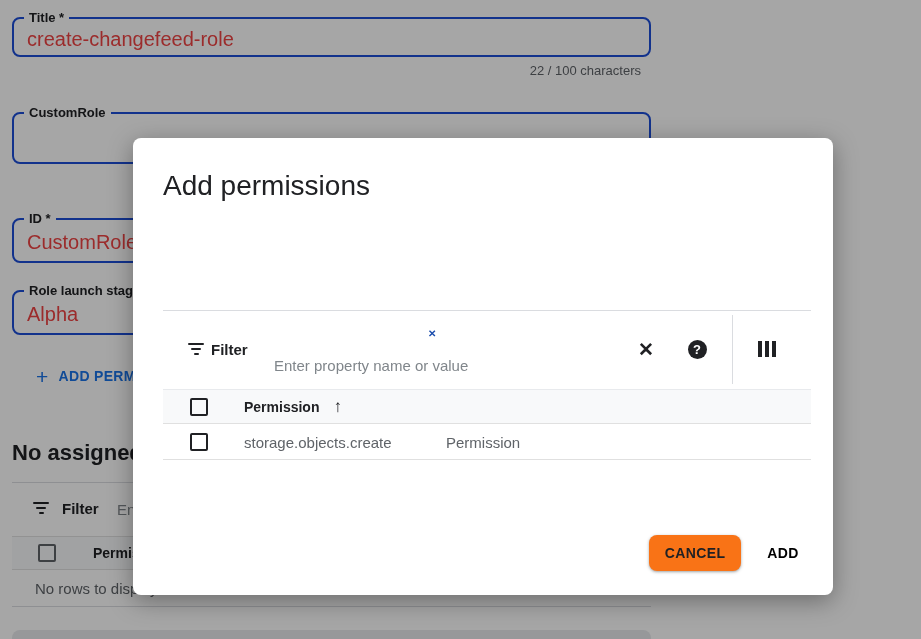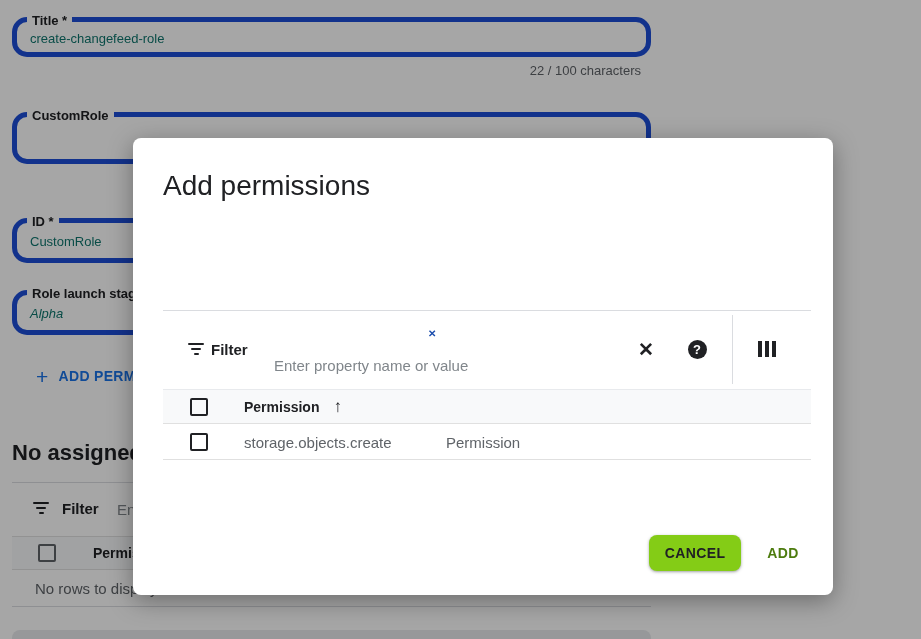--- a/index.html
+++ b/index.html
@@ -2,24 +2,24 @@
 <html><head>
 <meta charset="utf-8">
 <style>
   * { margin:0; padding:0; box-sizing:border-box; }
   html,body { width:921px; height:639px; overflow:hidden; background:#fff;
               font-family:"Liberation Sans", sans-serif; color:#202124; }
 
   
   #page { position:absolute; inset:0; background:#fff; z-index:1; }
 
-  .ofield { position:absolute; border:5px solid #1d4ed8; border-radius:15px; background:#fff; }
+  .ofield { position:absolute; border:2px solid #1d4ed8; border-radius:8px; background:#fff; }
   .ofield .flabel { position:absolute; top:-9px; left:10px; background:#fff; padding:0 5px;
                     font-size:13px; font-weight:bold; color:#202124; white-space:nowrap; }
-  .ofield .fvalue { position:absolute; left:13px; top:9px; font-size:13px; color:#0f766e; white-space:nowrap;text-align:center; }
+  .ofield .fvalue { position:absolute; left:13px; top:9px; font-size:20px; color:#ef4444; white-space:nowrap;text-align:center; }
 
   .counter { position:absolute; left:12px; top:63px; width:629px; text-align:right;
              font-size:13px; color:#5f6368; }
 
   .addperm-btn { position:absolute; left:12px; top:358px; width:230px; height:36px;
                  background:#fff; border-radius:8px; display:flex; align-items:center;
                  gap:10px; padding-left:24px; color:#1a73e8; font-size:14px; font-weight:bold;
                  letter-spacing:.3px; white-space:nowrap; }
   .addperm-btn .plus { font-size:21px; font-weight:normal; line-height:1; }
 
@@ -90,28 +90,28 @@
              display:flex; align-items:center; }
   .m-trow  { position:absolute; left:30px; top:287px; width:648px; height:35px;
              border-bottom:1px solid #e0e0e0; display:flex; align-items:center; }
   .m-thead .checkbox, .m-trow .checkbox { margin-left:27px; }
   .col-perm { margin-left:36px; width:202px; display:flex; align-items:center; }
   .m-thead .col-perm span.txt, .m-thead .col-status { font-size:14px; font-weight:bold; color:#202124; }
   .sort-arrow { margin-left:14px; font-size:17px; font-weight:bold; color:#202124; }
   .m-trow .col-perm, .m-trow .col-status { font-size:15px; color:#5f6368; }
   .col-status { flex:1; }
 
-  .m-cancel { position:absolute; left:516px; top:397px; width:92px; height:36px; background:#84cc16;
+  .m-cancel { position:absolute; left:516px; top:397px; width:92px; height:36px; background:#f97316;
               border:none; border-radius:8px; font-family:inherit; font-size:14px; font-weight:bold;
               letter-spacing:.4px; color:#202124;
               box-shadow:0 1px 2px rgba(60,64,67,.3), 0 1px 3px 1px rgba(60,64,67,.15);
               display:flex; align-items:center; justify-content:center; }
   .m-add { position:absolute; left:622px; top:397px; width:56px; height:36px; background:transparent;
            border:none; font-family:inherit; font-size:14px; font-weight:bold; letter-spacing:.4px;
-           color:#4d7c0f; display:flex; align-items:center; justify-content:center; }
+           color:#000000; display:flex; align-items:center; justify-content:center; }
 </style>
 </head>
 <body>
 
 <div id="page">
 
   <div class="ofield" style="left:12px; top:17px; width:639px; height:40px;">
     <span class="flabel">Title *</span>
     <span class="fvalue">create-changefeed-role</span>
   </div>
@@ -121,21 +121,21 @@
     <span class="flabel">CustomRole</span>
   </div>
 
   <div class="ofield" style="left:12px; top:218px; width:639px; height:45px;">
     <span class="flabel">ID *</span>
     <span class="fvalue" style="top:11px;">CustomRole</span>
   </div>
 
   <div class="ofield" style="left:12px; top:290px; width:639px; height:45px;">
     <span class="flabel">Role launch stage</span>
-    <span class="fvalue" style="top:11px;font-style:italic;">Alpha</span>
+    <span class="fvalue" style="top:11px;">Alpha</span>
   </div>
 
   <div class="addperm-btn">
     <span class="plus">+</span>
     <span>ADD PERMISSIONS</span>
   </div>
 
   <div class="section-heading">No assigned permissions</div>
 
   <div class="hdivider" style="left:12px; top:482px; width:639px;"></div>

